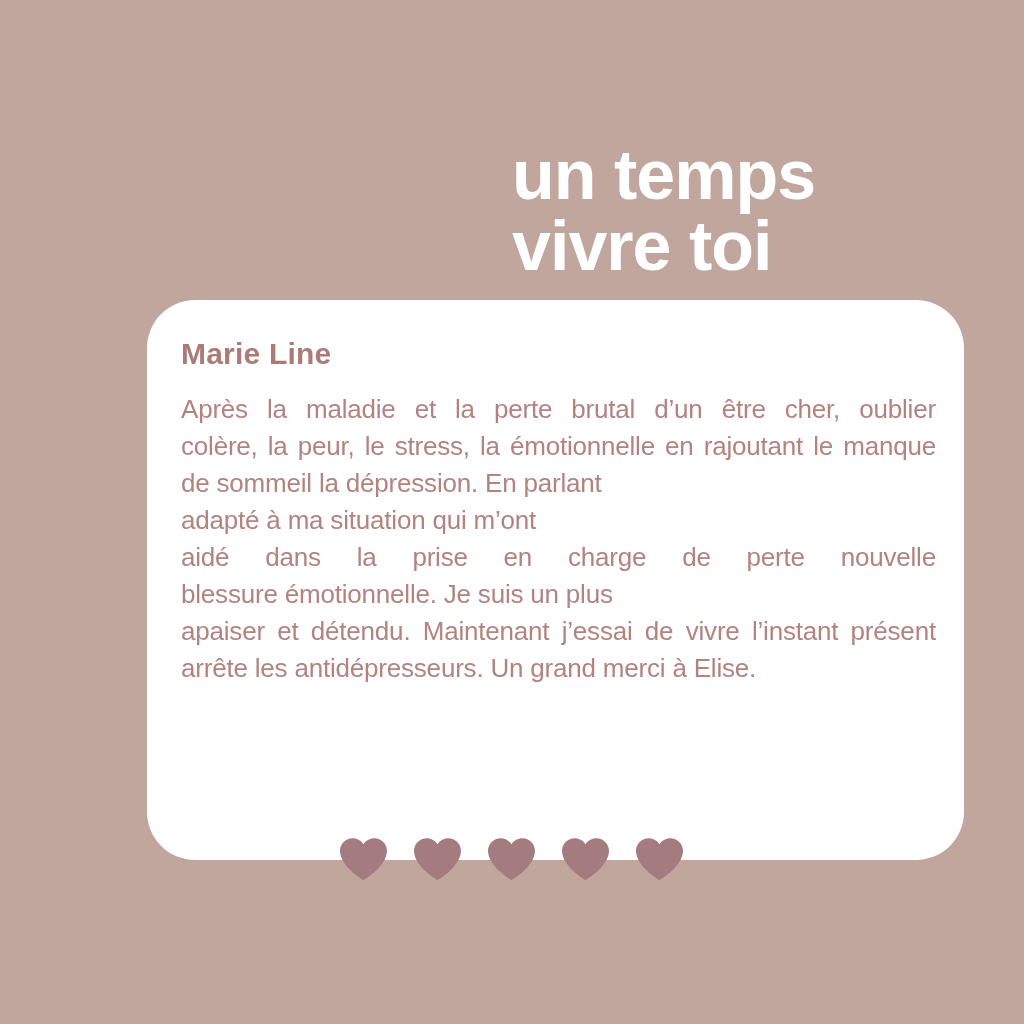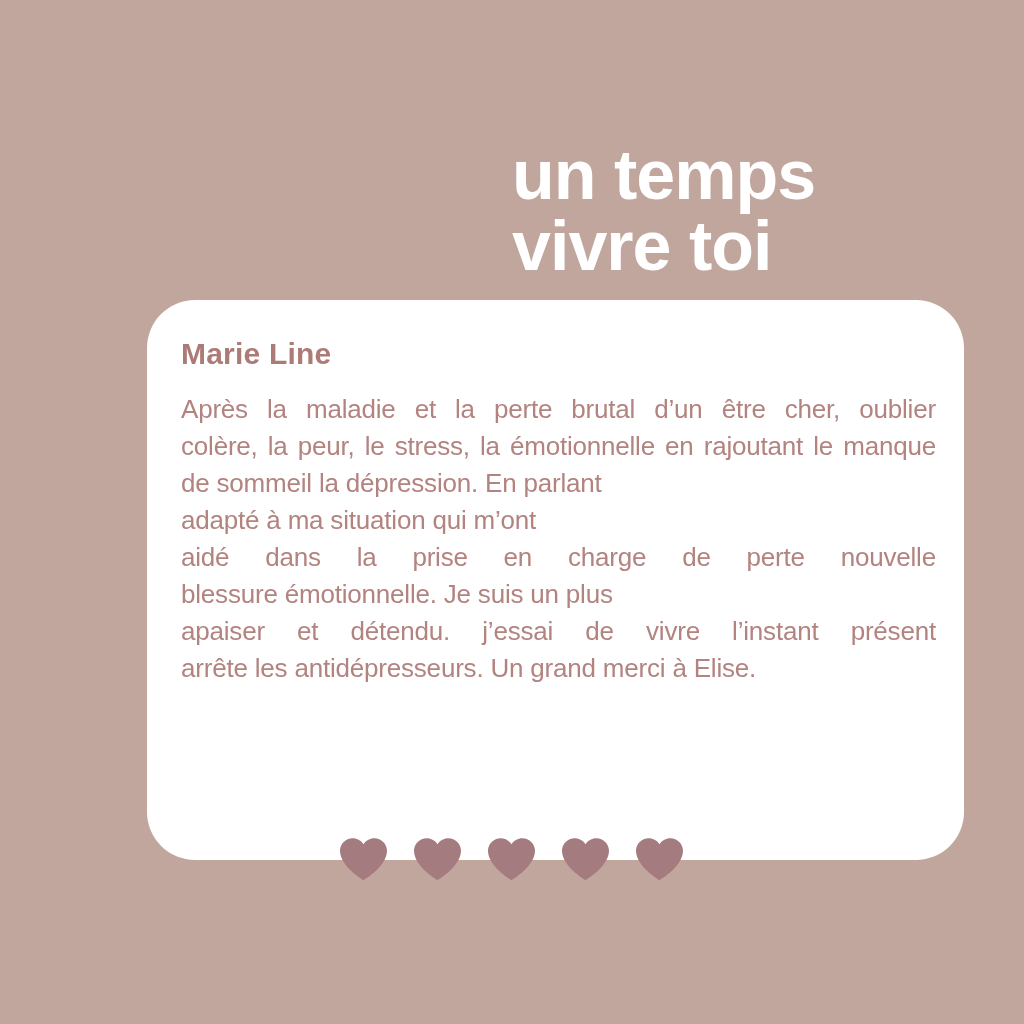--- a/index.html
+++ b/index.html
@@ -113,20 +113,21 @@
           <span>charge</span>
           <span>de</span>
           <span>perte</span>
           <span>nouvelle</span>
         </div>
         <div class="line">blessure émotionnelle. Je suis un plus</div>
         <div class="line justified">
           <span>apaiser</span>
           <span>et</span>
           <span>détendu.</span>
+          <span>Maintenant</span>
           <span>j’essai</span>
           <span>de</span>
           <span>vivre</span>
           <span>l’instant</span>
           <span>présent</span>
         </div>
         <div class="line">arrête les antidépresseurs. Un grand merci à Elise.</div>
       </div>
   </div>
 

